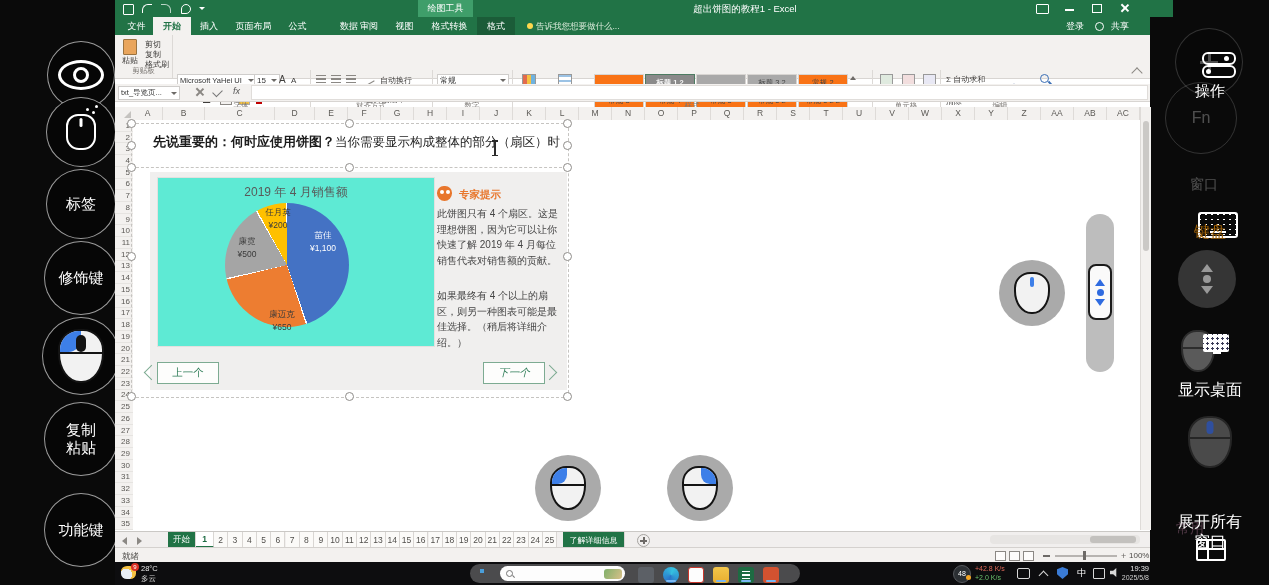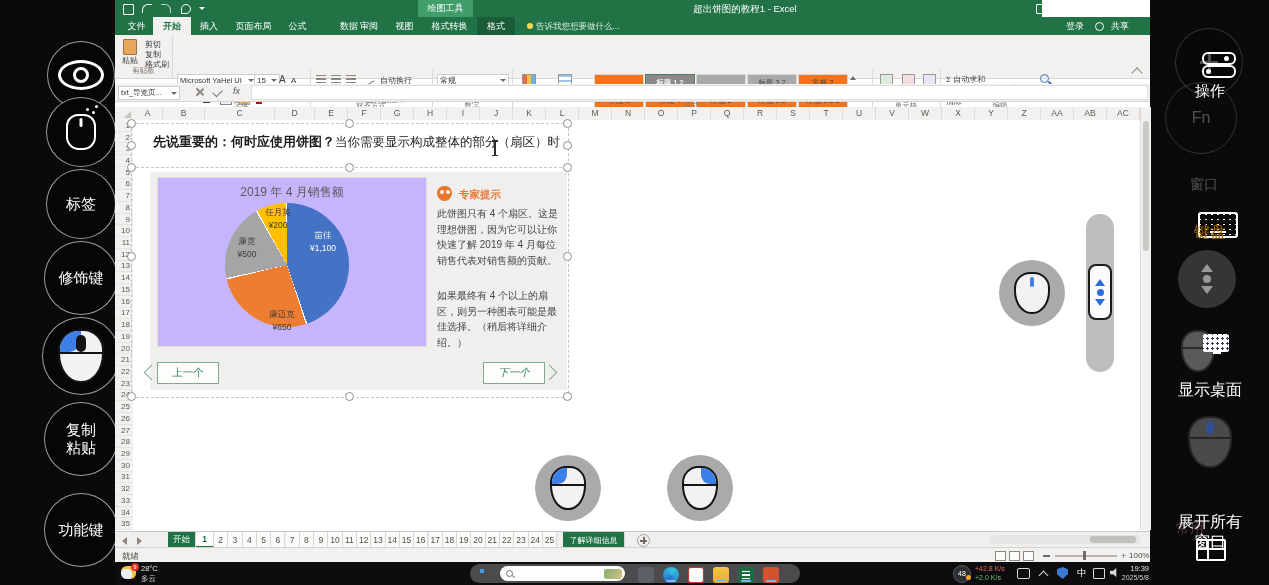--- a/index.html
+++ b/index.html
@@ -117,21 +117,21 @@
       <span class="lbl">复制</span>
       <span class="lbl">粘贴</span>
     </div>
     <div class="cbtn" style="left:44px;top:493px;width:72px;height:72px;">
       <span class="lbl">功能键</span>
     </div>
   </div>
 
   <div id="desktop">
 
-    <div class="abs green" style="left:0;top:0;width:927px;height:17px;">
+    <div class="abs green" style="left:0;top:0;width:1058px;height:17px;">
       <div class="abs" style="left:8px;top:4px;width:9px;height:9px;border:1.5px solid #fff;border-radius:1px;"></div>
       <div class="abs" style="left:27px;top:4px;width:9px;height:8px;border:1.5px solid #fff;border-bottom:none;border-right:none;border-radius:6px 0 0 0;"></div>
       <div class="abs" style="left:46px;top:4px;width:9px;height:8px;border:1.5px solid rgba(255,255,255,.7);border-bottom:none;border-left:none;border-radius:0 6px 0 0;"></div>
       <div class="abs" style="left:66px;top:4px;width:8px;height:8px;border:1.5px solid #fff;border-radius:50% 50% 50% 0;"></div>
       <div class="abs caret" style="left:84px;top:7px;border-top-color:#fff;"></div>
       <div class="abs" style="left:303px;top:0;width:55px;height:17px;background:#3f9e6a;color:#fff;font-size:9px;line-height:17px;text-align:center;">绘图工具</div>
       <div class="abs" style="left:430px;top:0;width:400px;height:17px;color:#fff;font-size:9.5px;line-height:17px;text-align:center;">超出饼图的教程1 - Excel</div>
       <div class="abs" style="left:921px;top:4px;width:11px;height:8px;border:1.5px solid #fff;border-radius:1px;"></div>
       <div class="abs" style="left:950px;top:9px;width:9px;height:1.5px;background:#fff;"></div>
       <div class="abs" style="left:977px;top:4px;width:8px;height:7px;border:1.2px solid #fff;"></div>
@@ -372,21 +372,21 @@
           <div class="handle" style="left: 452px; top: 396px;"></div>
         </div>
 
       <div class="abs" style="left:38px;top:133px;width:410px;font-size:12.5px;color:#1c1c1c;white-space:nowrap;">
         <span style="font-weight:bold;font-size:13px;">先说重要的：何时应使用饼图？</span><span>当你需要显示构成整体的部分（扇区）时</span>
       </div>
       <div class="ibeam" style="left:379px;top:141px;"></div>
 
       <div class="abs" style="left:35px;top:172px;width:417px;height:218px;background:#f0efee;"></div>
 
-      <div class="abs" style="left:42px;top:177px;width:268px;height:168px;background:#c4b5fd;border:1px solid #e3e1df;">
+      <div class="abs" style="left:42px;top:177px;width:268px;height:168px;background:#5eead4;border:1px solid #e3e1df;padding-left:8px;">
         <div style="position:absolute;left:0;top:6px;width:100%;text-align:center;font-size:12px;color:#595959;">2019 年 4 月销售额</div>
       </div>
       <div class="abs" id="pie" style="left: 110px; top: 203px; width: 124px; height: 124px; border-radius: 50%; background: conic-gradient(rgb(68, 114, 196) 0deg, rgb(68, 114, 196) 161.633deg, rgb(237, 125, 49) 161.633deg, rgb(237, 125, 49) 257.143deg, rgb(165, 165, 165) 257.143deg, rgb(165, 165, 165) 330.612deg, rgb(255, 192, 0) 330.612deg, rgb(255, 192, 0) 360deg);">
           <div style="position: absolute; inset: 0px; border-radius: 50%; background: conic-gradient(transparent 160.933deg, rgb(255, 255, 255) 160.933deg, rgb(255, 255, 255) 162.333deg, transparent 162.333deg, transparent 256.443deg, rgb(255, 255, 255) 256.443deg, rgb(255, 255, 255) 257.843deg, transparent 257.843deg, transparent 329.912deg, rgb(255, 255, 255) 329.912deg, rgb(255, 255, 255) 331.312deg, transparent 331.312deg, transparent 359.3deg, rgb(255, 255, 255) 359.3deg, rgb(255, 255, 255) 360.7deg, transparent 360.7deg);"></div>
         </div>
       <div id="pie-labels">
           <div class="pie-lbl light" style="left: 208px; top: 242px;">
             <div>苗佳</div>
             <div>¥1,100</div>
           </div>

